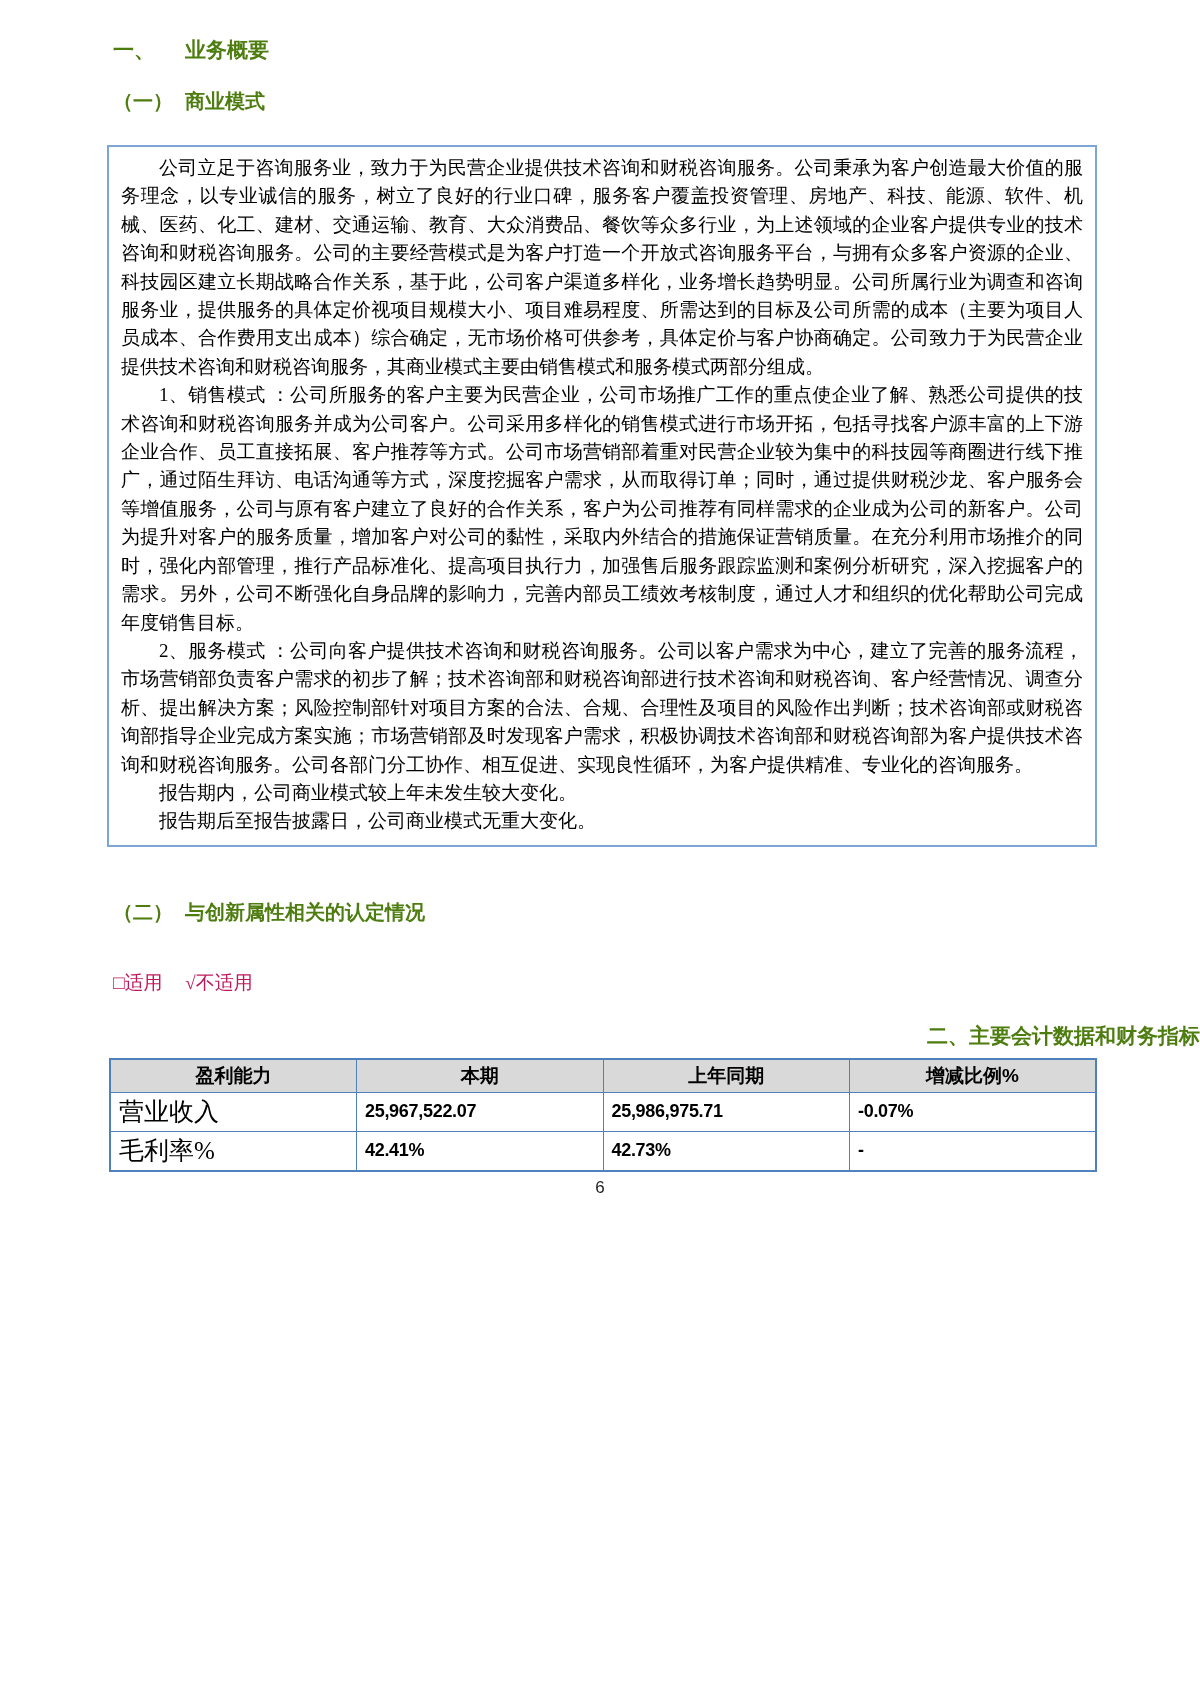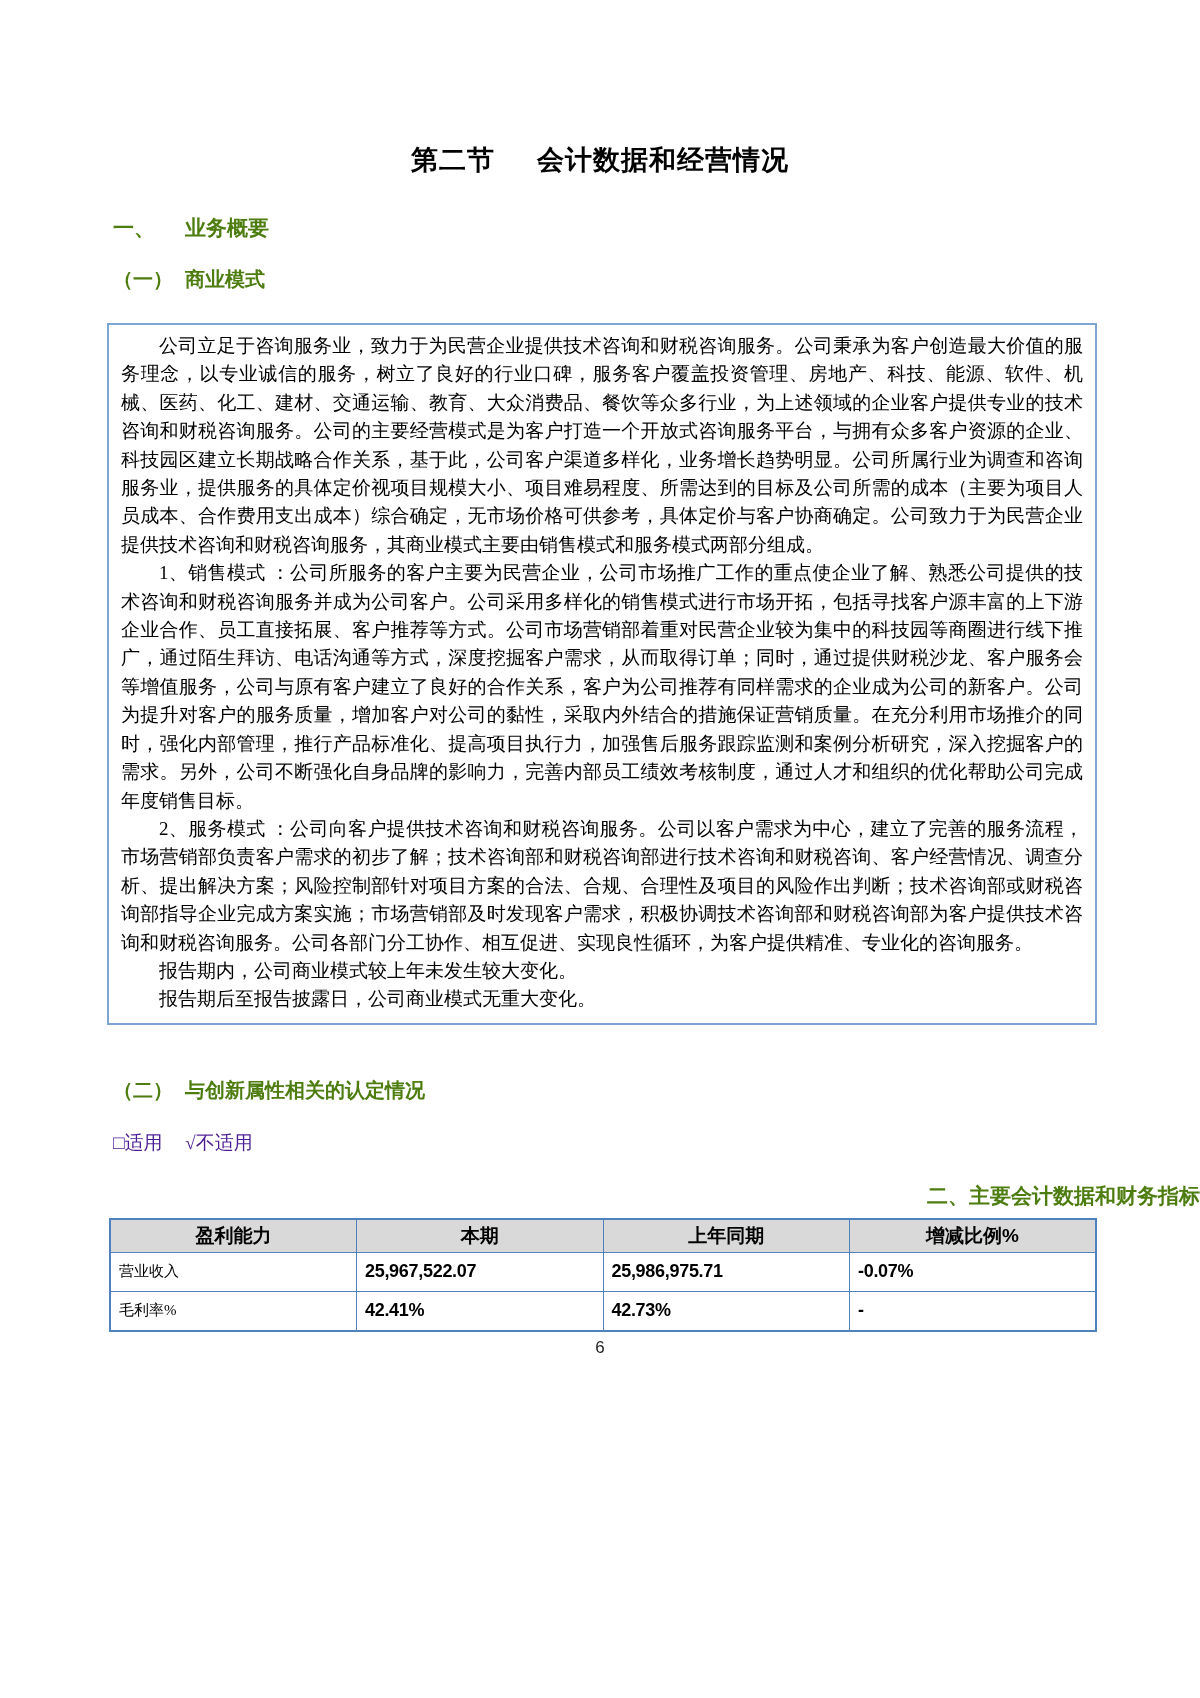--- a/index.html
+++ b/index.html
@@ -24,60 +24,57 @@
   .hline .hnum{display:inline-block;min-width:72px;}
   .model-box{
     box-sizing:border-box;margin:30px 0 0 107px;width:990px;
     border:2px solid #7EA6D4;padding:7px 12px 9px 12px;
   }
   .model-box p{
     margin:0;font-size:19px;line-height:28.4px;text-align:justify;
     text-indent:38px;color:#000000;
   }
   .check-line{
-    margin:26px 0 0 113px;font-size:19px;color:#4c1d95;
+    margin:44px 0 0 113px;font-size:19px;color:#be185d;
   }
   .check-line .opt{margin-right:18px;}
   .unit-line{
     margin:78px 103px 0 0;text-align:right;font-size:19px;color:#111;
   }
   table.fin{
     margin:8px 0 0 109px;width:988px;border-collapse:collapse;table-layout:fixed;
     border:2px solid #4F81BD;
   }
   table.fin th{
     background:#D9D9D9;border:1px solid #4F81BD;
     font-family:"Liberation Sans","DejaVu Sans",sans-serif;
     font-weight:bold;font-size:19px;text-align:center;
     height:30px;padding:1px 4px;
   }
   table.fin td{
     border:1px solid #4F81BD;height:36px;padding:1px 8px;
-    font-size:15px;vertical-align:middle;background:#fff;
+    font-size:25px;vertical-align:middle;background:#fff;
   }
   table.fin td.lbl{
     font-family:"Liberation Serif","DejaVu Serif",serif;text-align:left;
   }
   table.fin td.num{
     font-family:"Liberation Sans","DejaVu Sans",sans-serif;
     font-weight:bold;font-size:18px;letter-spacing:-0.3px;text-align:left;
   }
   .page-number{
     text-align:center;font-size:17px;margin-top:6px;color:#222;
     font-family:"Liberation Sans","DejaVu Sans",sans-serif;
   }
 </style>
 </head>
 <body>
 
 <div class="page">
 
-  <div class="doc-title">
-    <span>第二节</span><span class="gap"></span><span>会计数据和经营情况</span>
-  </div>
 
   <div class="hline h-l1">
     <span class="hnum">一、</span><span>业务概要</span>
   </div>
 
   <div class="hline h-l2">
     <span class="hnum">（一）</span><span>商业模式</span>
   </div>
 
   <div class="model-box">

